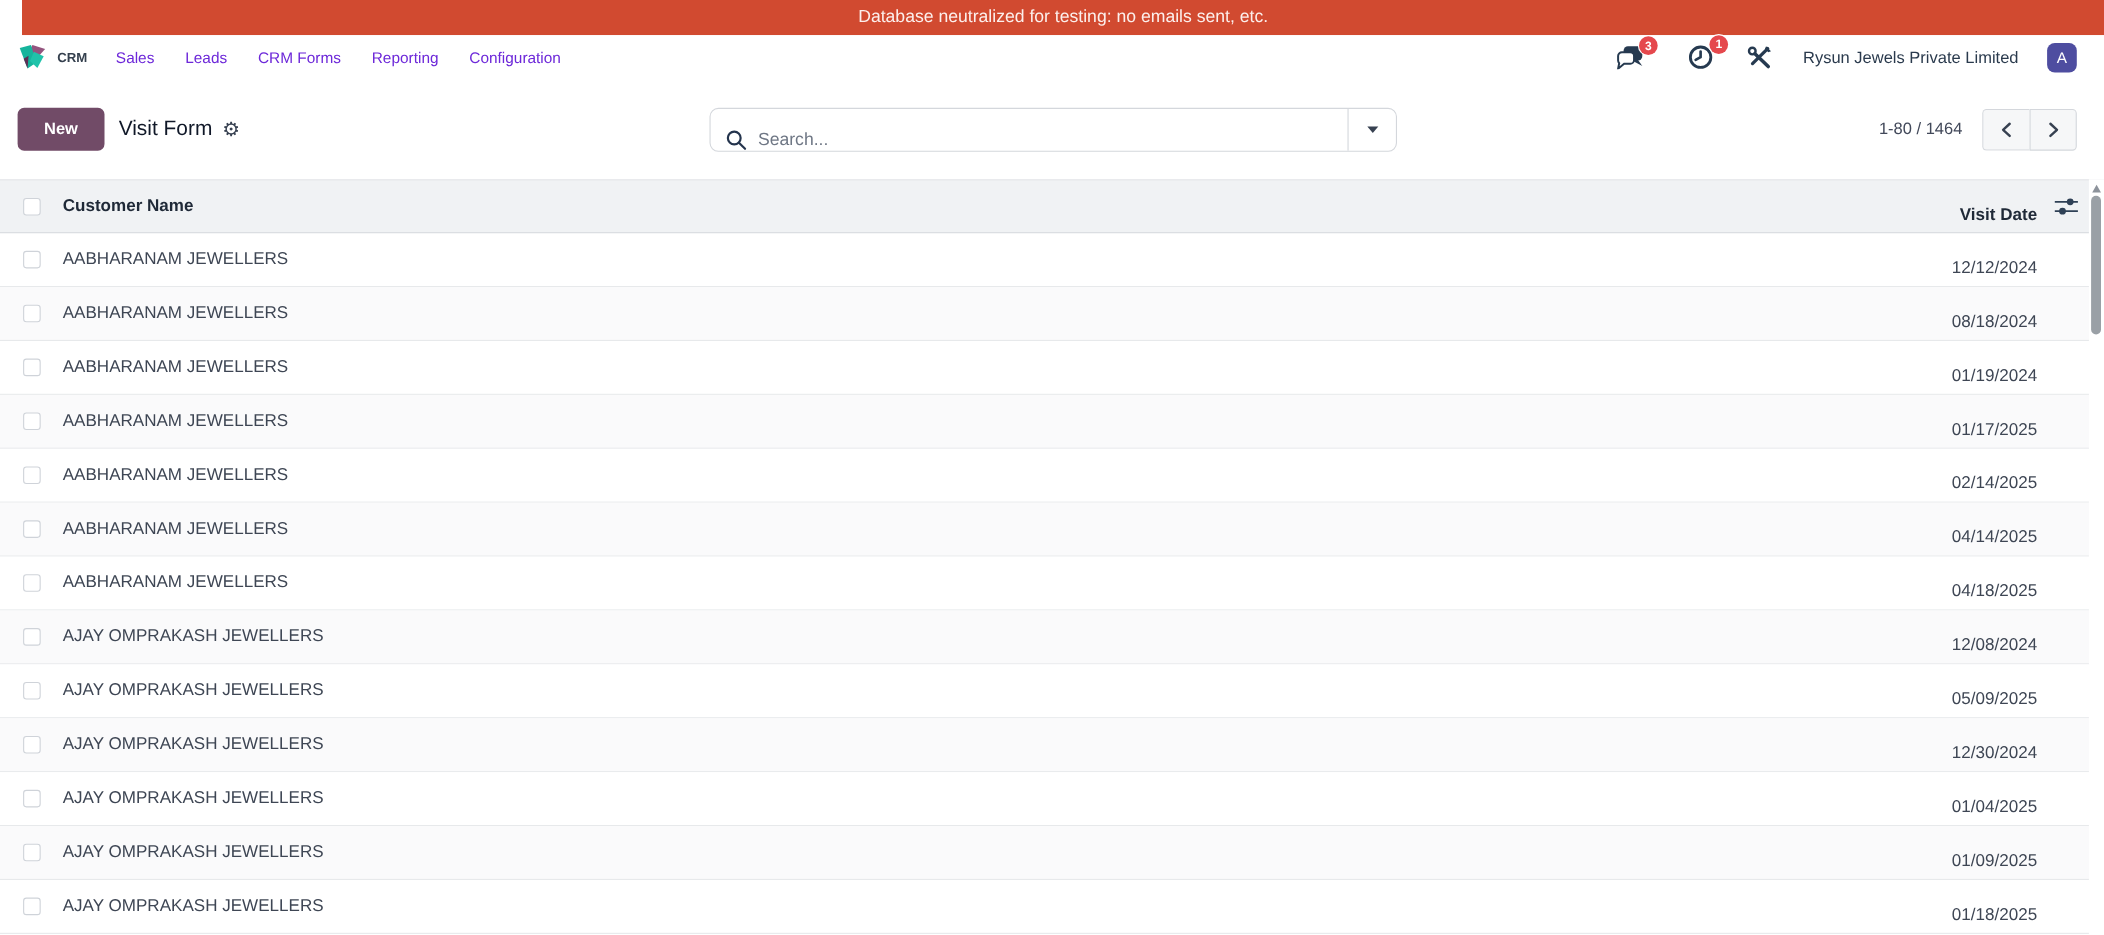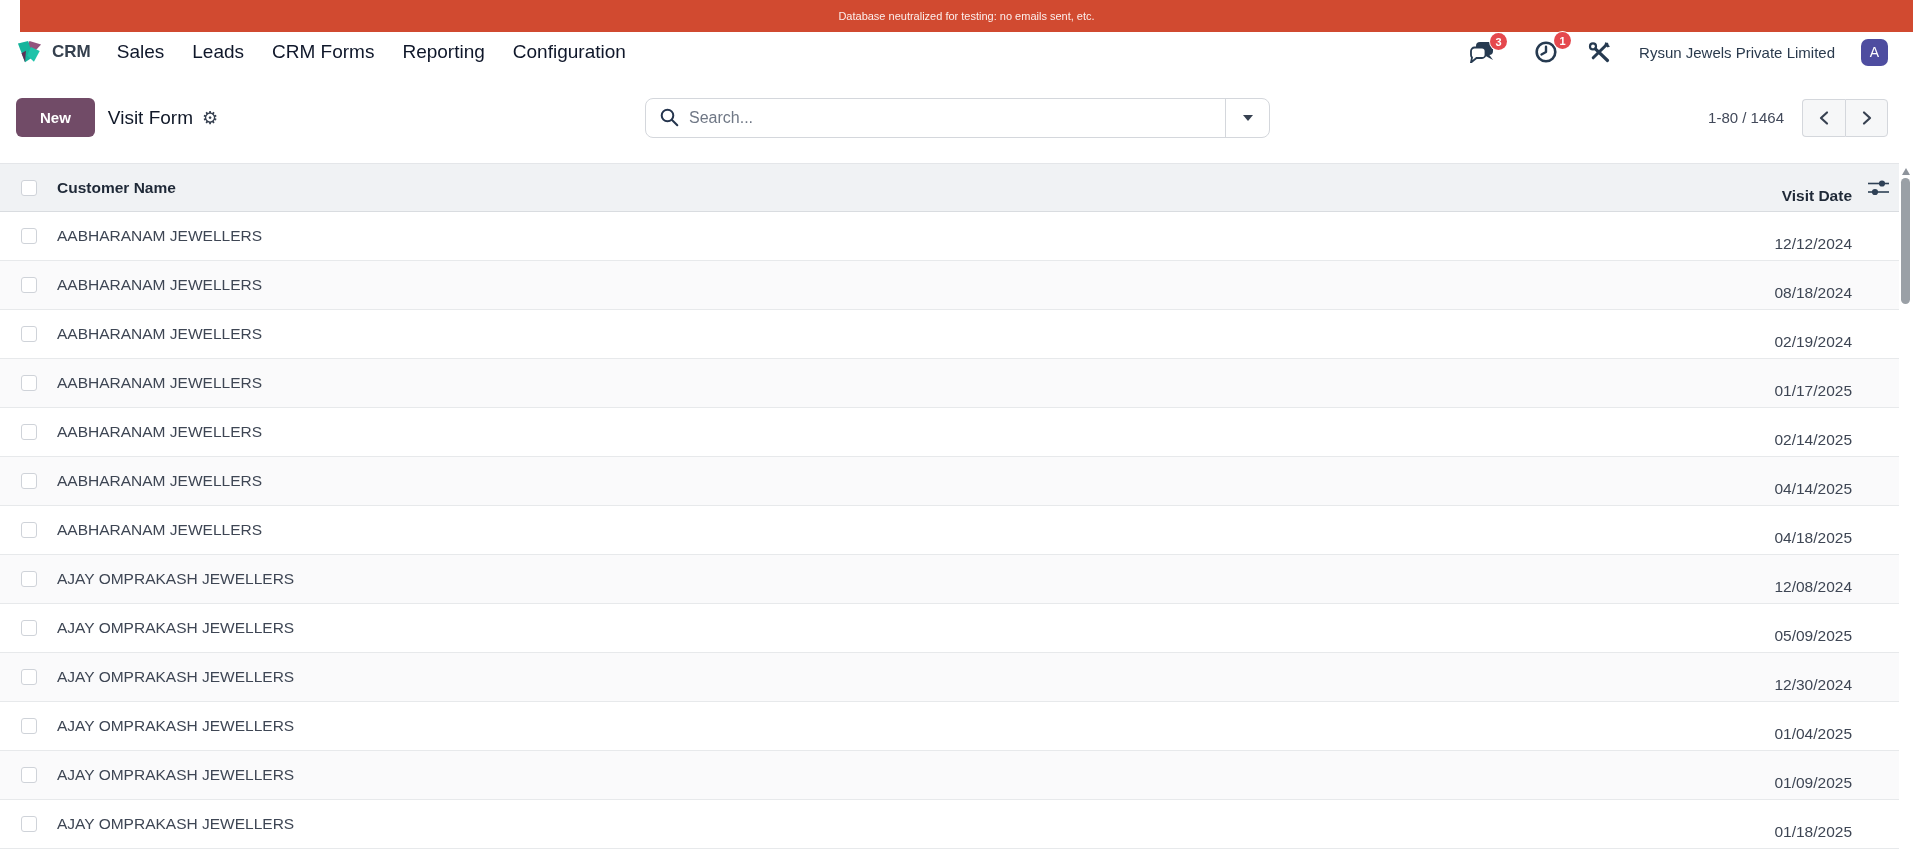--- a/index.html
+++ b/index.html
@@ -6,30 +6,30 @@
   html,body { width: 1913px; height: 850px; overflow: hidden; }
   body {
     font-family: "Liberation Sans", sans-serif;
     background: #fff; color: #3e4654; position: relative;
   }
 
   
   .banner {
     height: 32px; background: #d14a30; color: #fcefec;
     display: flex; align-items: center; justify-content: center;
-    font-size: 11px;
+    font-size: 16px;
     margin-left: 20px;
   }
 
   
   .navbar { height: 40px; display: flex; align-items: center; padding: 0 25px 0 16px; background: #fff; }
   .brand { display: flex; align-items: center; gap: 9px; cursor: pointer; }
-  .brand-name { font-size: 17px; font-weight: 700; color: #35404e; }
+  .brand-name { font-size: 12px; font-weight: 700; color: #35404e; }
   .menu { display: flex; margin-left: 12px; }
-  .menu-item { font-size: 19px; color: #0f172a; padding: 6px 14px; cursor: pointer; white-space: nowrap; }
+  .menu-item { font-size: 14px; color: #6d28d9; padding: 6px 14px; cursor: pointer; white-space: nowrap; }
   .nav-right { margin-left: auto; display: flex; align-items: center; gap: 26px; }
   .icon-btn { position: relative; display: flex; align-items: center; cursor: pointer; }
   .badge {
     position: absolute; top: -8px; right: -13px;
     background: #e5484d; color: #fff; font-size: 11px; font-weight: 700;
     min-width: 17px; height: 17px; border-radius: 9px; padding: 0 3px;
     display: flex; align-items: center; justify-content: center;
     box-shadow: 0 0 0 1px #fff;
   }
   .company { font-size: 15px; color: #2a3a4d; cursor: pointer; margin-left: 2px; white-space: nowrap; }
@@ -46,21 +46,21 @@
     border: none; border-radius: 6px; padding: 0 24px; height: 39px; cursor: pointer;
     font-family: "Liberation Sans", sans-serif;
   }
   .page-title { font-size: 19px; color: #101828; margin-left: 13px; white-space: nowrap; }
   .cog { margin-left: 9px; font-size: 18px; color: #374151; cursor: pointer; line-height: 1; }
 
   .searchbox {
     position: absolute; left: 645px; top: 50%; transform: translateY(-50%);
     width: 625px; height: 40px; background: #fff;
     border: 1px solid #d4d7dc; border-radius: 8px;
-    display: flex; align-items: center;
+    display: flex; align-items: flex-end;
   }
   .search-ico { margin: 0 10px 0 14px; display: flex; }
   .searchbox input {
     flex: 1; border: none; outline: none; font-size: 16px; color: #374151;
     font-family: "Liberation Sans", sans-serif; background: transparent; min-width: 0;
   }
   .searchbox input::placeholder { color: #6f7785; }
   .search-toggle {
     width: 44px; align-self: stretch; border-left: 1px solid #d4d7dc;
     display: flex; align-items: center; justify-content: center; cursor: pointer;
@@ -239,21 +239,21 @@
         <input type="checkbox" style="">
       </div>
       <div class="cell-name">AABHARANAM JEWELLERS</div>
       <div class="cell-date">08/18/2024</div>
     </div>
     <div class="lrow">
       <div class="cell-check">
         <input type="checkbox" style="">
       </div>
       <div class="cell-name">AABHARANAM JEWELLERS</div>
-      <div class="cell-date">02/19/2024</div>
+      <div class="cell-date">01/19/2024</div>
     </div>
     <div class="lrow even">
       <div class="cell-check">
         <input type="checkbox" style="">
       </div>
       <div class="cell-name">AABHARANAM JEWELLERS</div>
       <div class="cell-date">01/17/2025</div>
     </div>
     <div class="lrow">
       <div class="cell-check">

